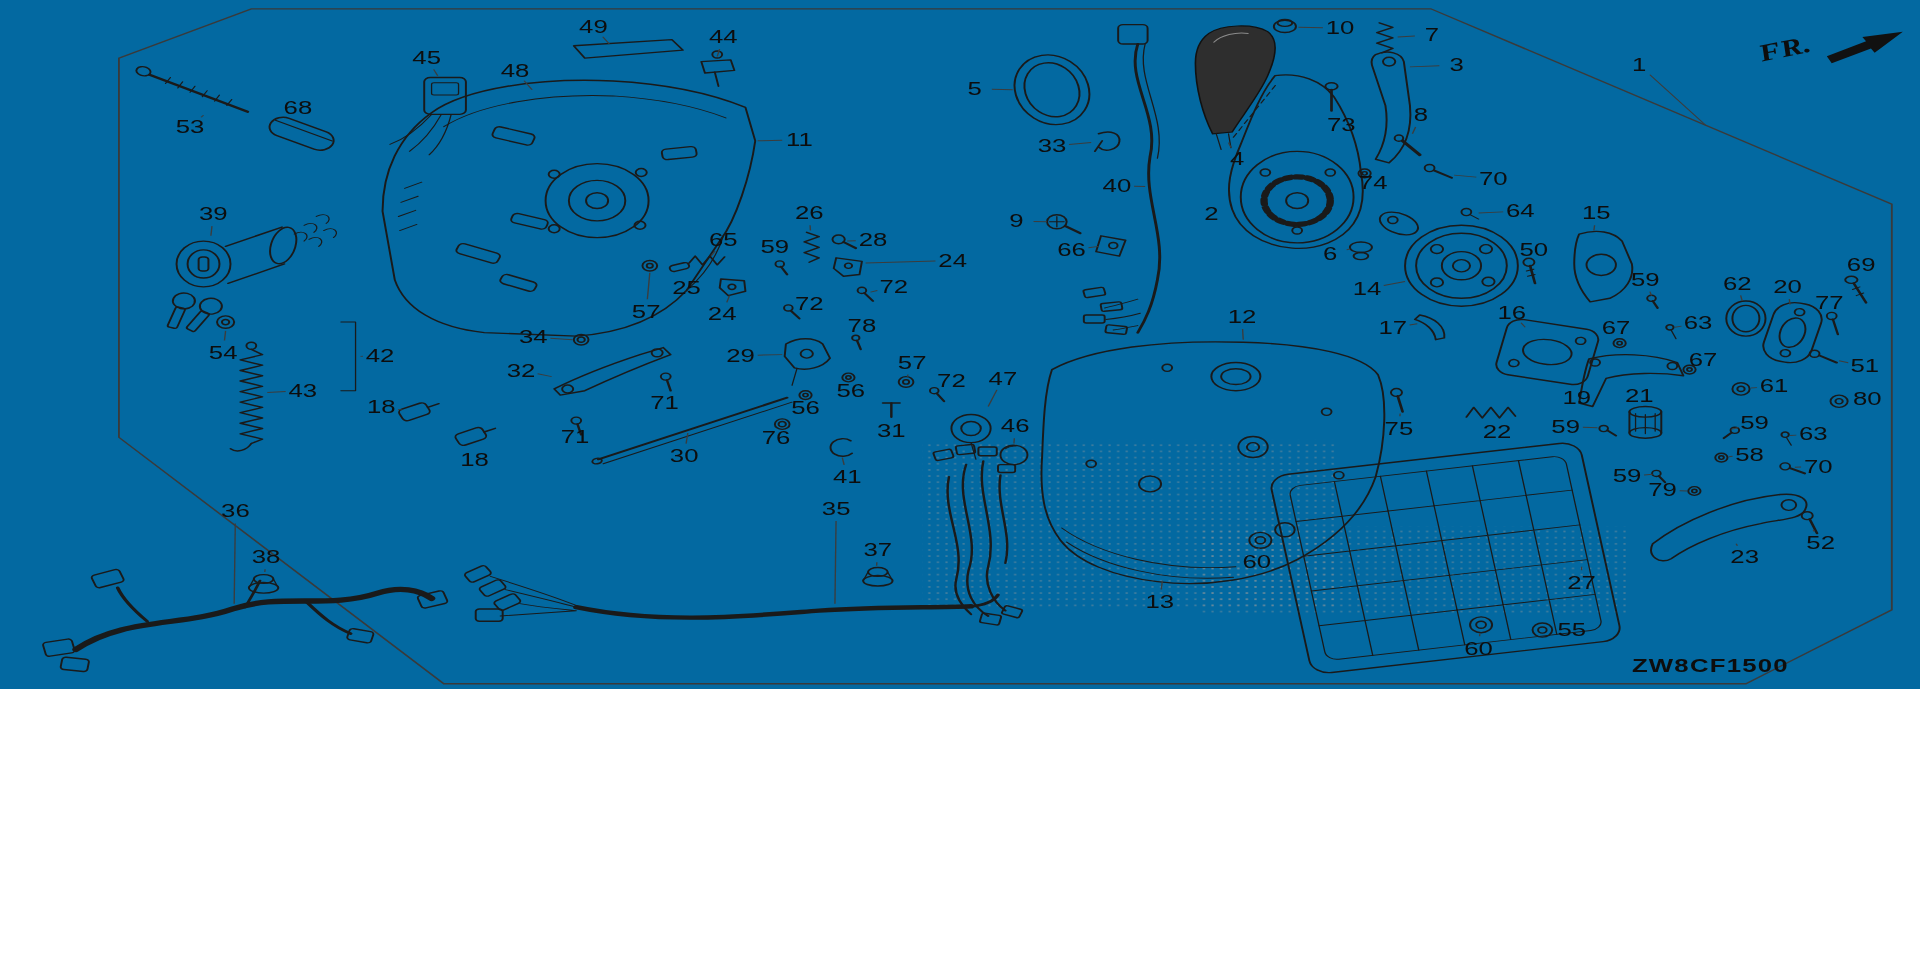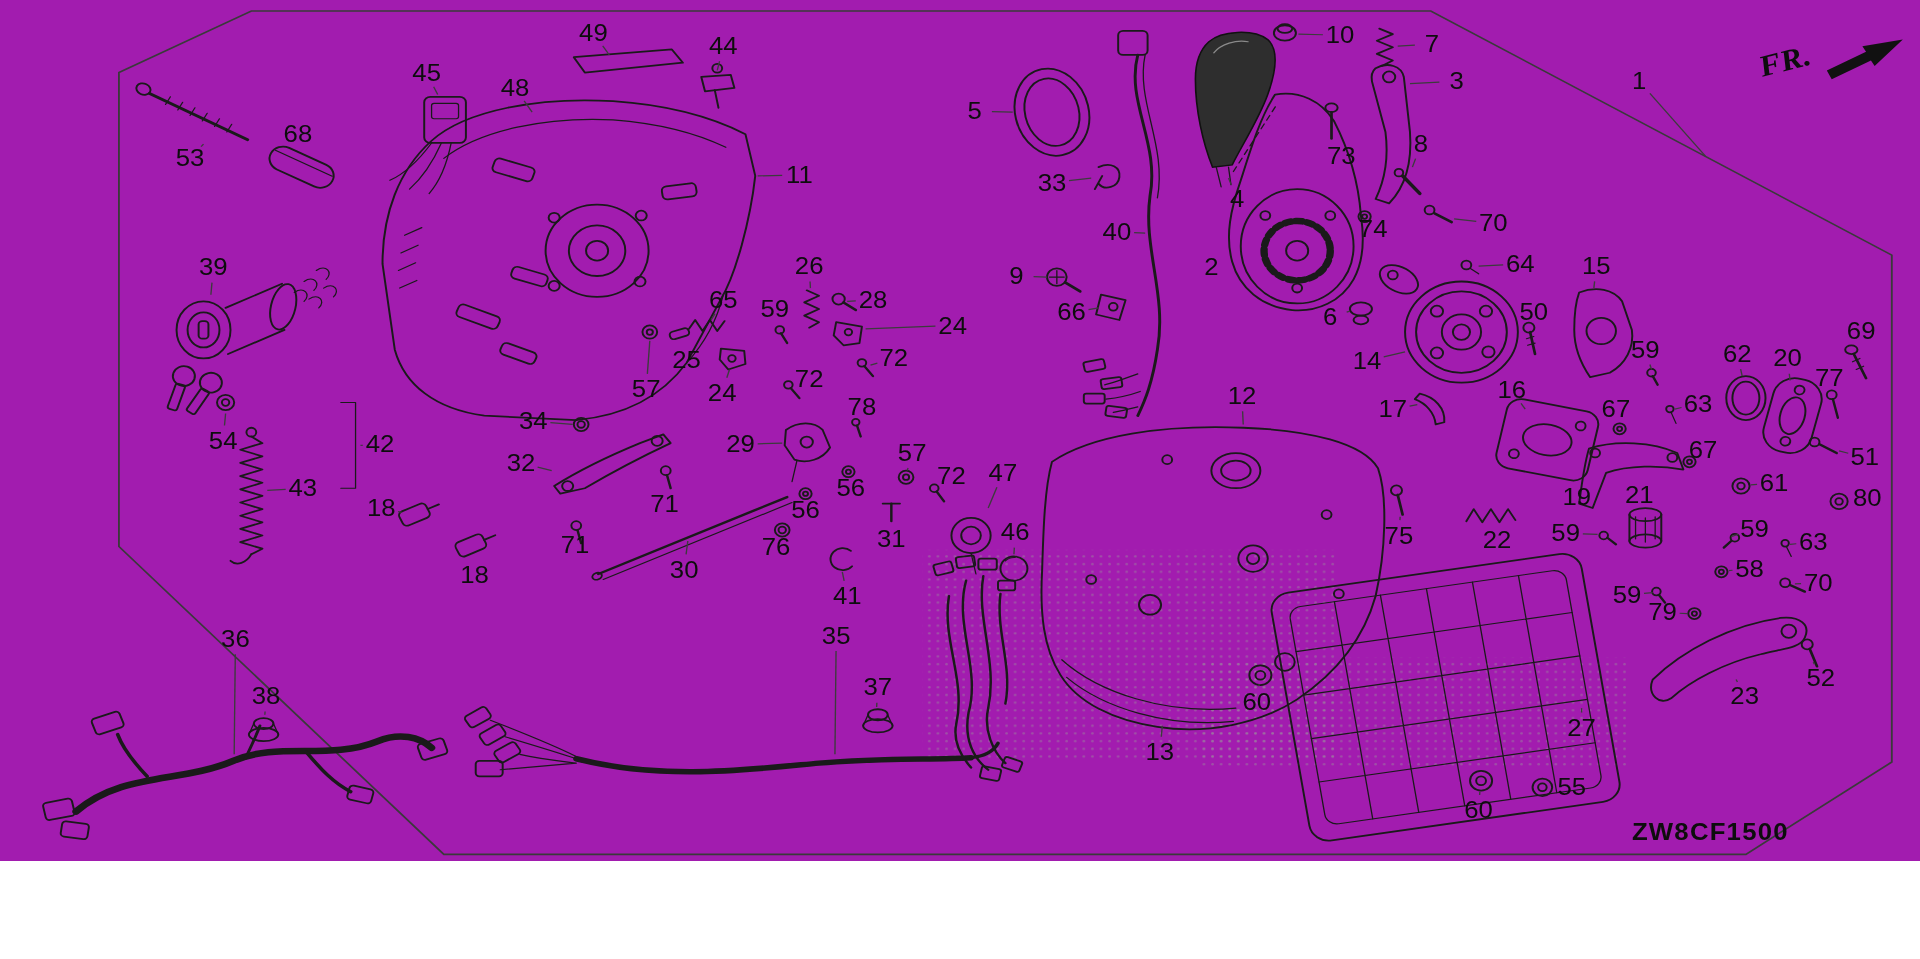--- a/index.html
+++ b/index.html
@@ -1,16 +1,16 @@
 <!DOCTYPE html>
 <html><head>
 <meta charset="utf-8">
 <style>
   html,body{margin:0;padding:0;background:#ffffff;}
-  .page{position:relative;width:1920px;height:861px;background:#a21caf;overflow:hidden;}
+  .page{position:relative;width:1920px;height:689px;background:#0369a1;overflow:hidden;}
   svg{display:block;width:100%;height:100%;}
   .p{fill:none;stroke:#1a1a1a;stroke-width:1.6;stroke-linecap:round;stroke-linejoin:round;}
   .thin{stroke-width:1.05;}
   .dark{fill:#2e2e2e;stroke:#111;stroke-width:1.3;}
   .hl{stroke:#8a8a8a;}
   .dash{stroke-dasharray:5 4;stroke-width:1.1;}
   .stip{fill:url(#dots);stroke:none;opacity:.42;}
   .leader{stroke:#3c3c3c;stroke-width:1.1;fill:none;}
   .part-label{font:400 21px "Liberation Sans", sans-serif;fill:#0d0d0d;text-anchor:middle;}
   .fr{font:italic 700 27px "Liberation Serif", serif;fill:#0d0d0d;text-anchor:middle;}

